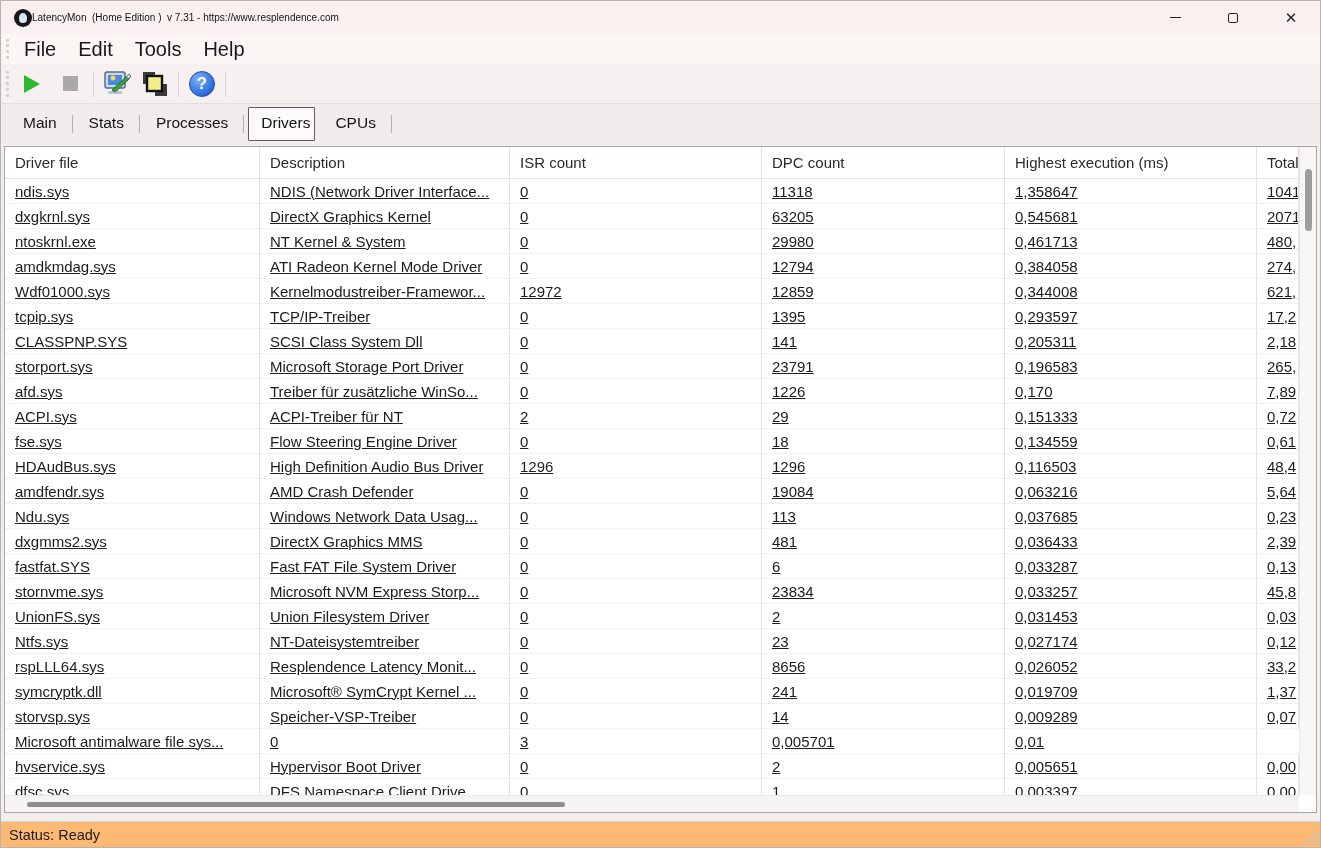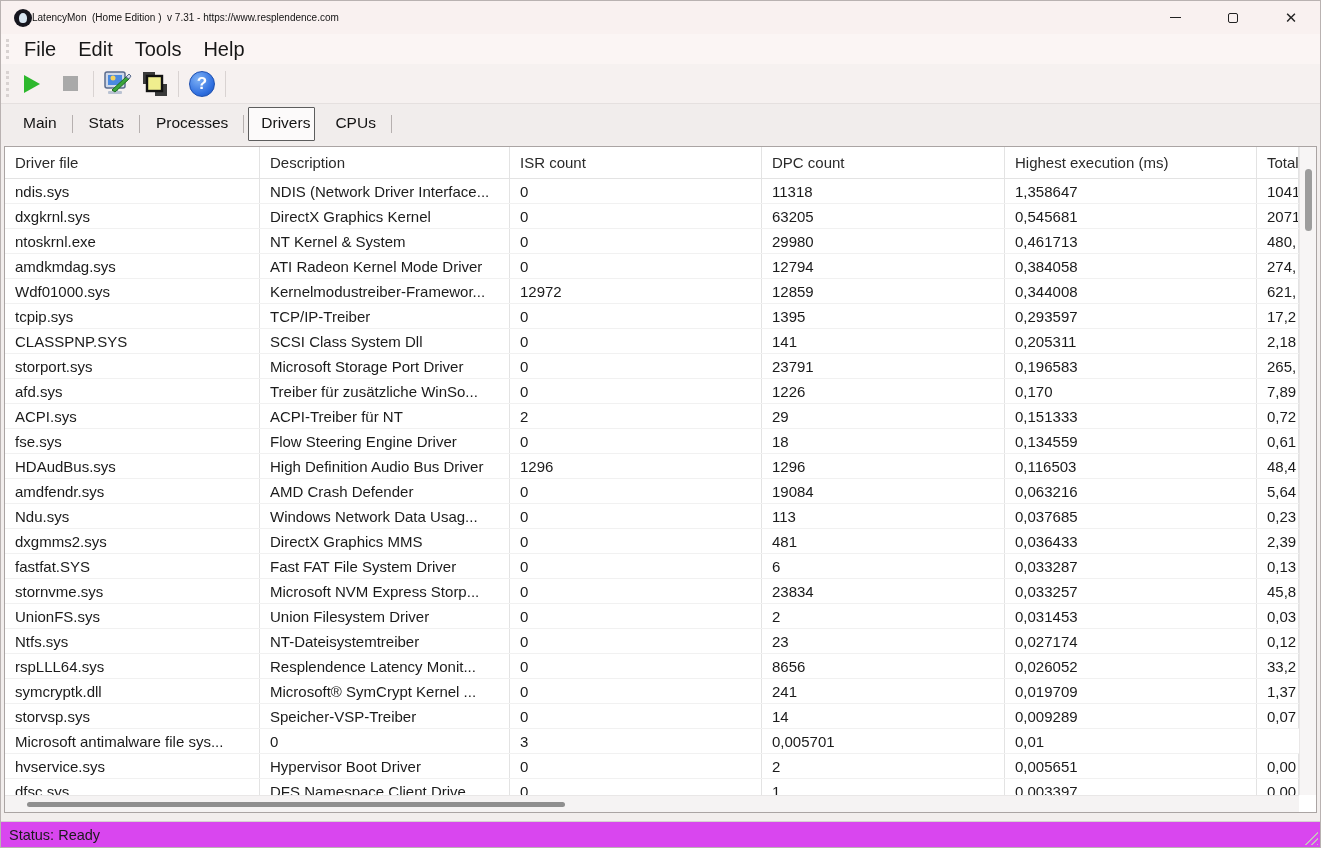--- a/index.html
+++ b/index.html
@@ -103,21 +103,21 @@
     grid-template-columns:255px 250px 252px 243px 252px 1fr;
     height:25px;
   }
   .thead { height:32px; border-bottom:1px solid #e3e3e3; }
   .tcell, .hcell {
     padding:0 0 0 10px; font-size:15px; display:flex; align-items:center;
     border-right:1px solid #e3e3e3; overflow:hidden; white-space:nowrap;
     color:#1b1b1b;
   }
   .hcell { color:#2a2a2a; }
-  .trow { border-bottom:1px solid #f1f1f1; }
+  .trow { border-bottom:1px solid #f1f1f1;text-decoration:underline; }
 
   
   .vscroll {
     position:absolute; top:0; right:0; bottom:17px; width:17px;
     background:#f7f5f5; border-left:1px solid #e9e7e7;
   }
   .vthumb {
     position:absolute; top:22px; left:5px; width:7px; height:62px;
     background:#9d9d9d; border-radius:4px;
   }
@@ -126,21 +126,21 @@
     background:#f5f3f3; border-top:1px solid #e9e7e7;
   }
   .hthumb {
     position:absolute; left:22px; top:6px; width:538px; height:5px;
     background:#8f8f8f; border-radius:3px;
   }
 
   
   .statusbar {
     position:absolute; left:0; right:0; bottom:0; height:26px;
-    background:#d946ef; border-top:1px solid #d7d1d0;
+    background:#fdba74; border-top:1px solid #d7d1d0;
     display:flex; align-items:center; padding-left:8px;
     font-size:14.5px; color:#1b1b1b;
   }
   .resize-grip {
     position:absolute; right:2px; bottom:2px; width:13px; height:13px;
     background:
       linear-gradient(135deg, transparent 0 50%, #c6c0bf 50% 57%, transparent 57% 72%, #c6c0bf 72% 79%, transparent 79% 93%, #c6c0bf 93%);
   }
 </style>
 </head>

